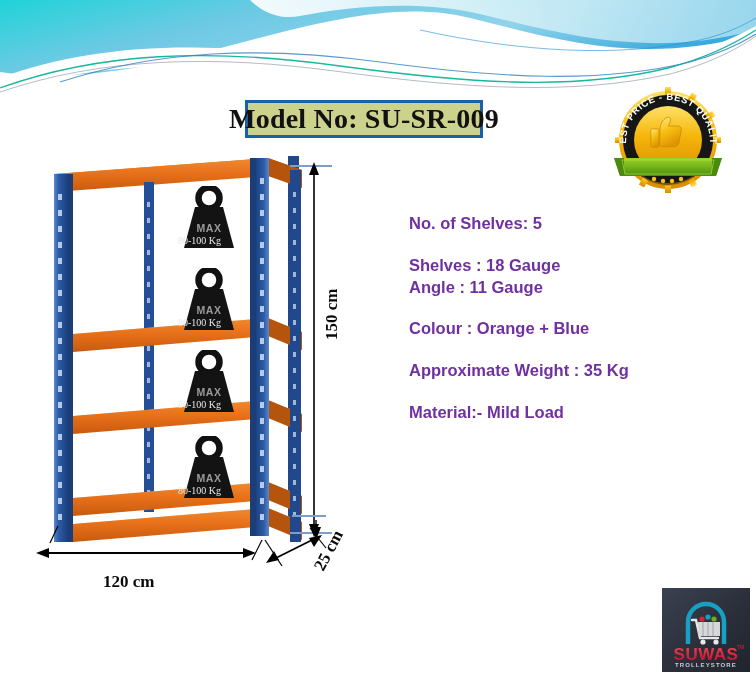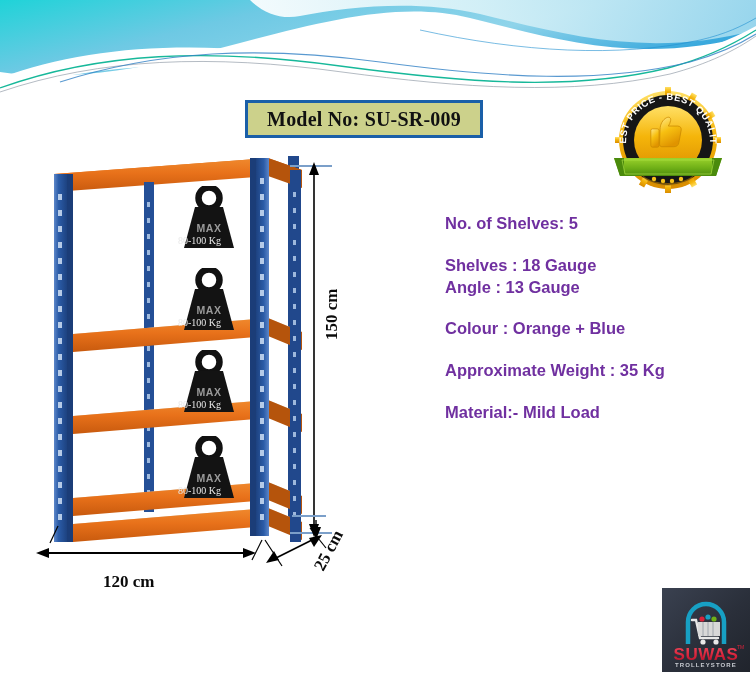--- a/index.html
+++ b/index.html
@@ -41,21 +41,21 @@
     background: #ccd18b;
     border: 3px solid #1a5fa8;
     box-sizing: border-box;
     display: flex;
     align-items: center;
     justify-content: center;
   }
   #model-label {
     font-family: "Liberation Serif", serif;
     font-weight: bold;
-    font-size: 20px;
+    font-size: 28px;
     color: #111111;
     letter-spacing: 0.2px;
     white-space: nowrap;
   }
 
   
   #quality-badge {
     position: absolute;
     left: 608px;
     top: 82px;
@@ -70,21 +70,21 @@
     top: 213px;
     width: 330px;
   }
   .spec-line {
     font-size: 16.5px;
     font-weight: bold;
     color: #7030a0;
     line-height: 1.32;
     white-space: nowrap;
   }
-  .spec-group { margin-bottom: 20px; margin-left: 36px; }
+  .spec-group { margin-bottom: 20px; }
 
   
   #shelf-figure {
     position: absolute;
     left: 20px;
     top: 148px;
     width: 360px;
     height: 445px;
   }
 
@@ -507,21 +507,21 @@
   <div class="dim-label" id="dim-height-label">150 cm</div>
   <div class="dim-label" id="dim-width-label">120 cm</div>
   <div class="dim-label" id="dim-depth-label">25 cm</div>
 
   <div id="spec-list">
     <div class="spec-group">
       <div class="spec-line">No. of Shelves: 5</div>
     </div>
     <div class="spec-group">
       <div class="spec-line">Shelves : 18 Gauge</div>
-      <div class="spec-line">Angle : 13 Gauge</div>
+      <div class="spec-line">Angle : 11 Gauge</div>
     </div>
     <div class="spec-group">
       <div class="spec-line">Colour : Orange + Blue</div>
     </div>
     <div class="spec-group">
       <div class="spec-line">Approximate Weight : 35 Kg</div>
     </div>
     <div class="spec-group">
       <div class="spec-line">Material:- Mild Load</div>
     </div>

